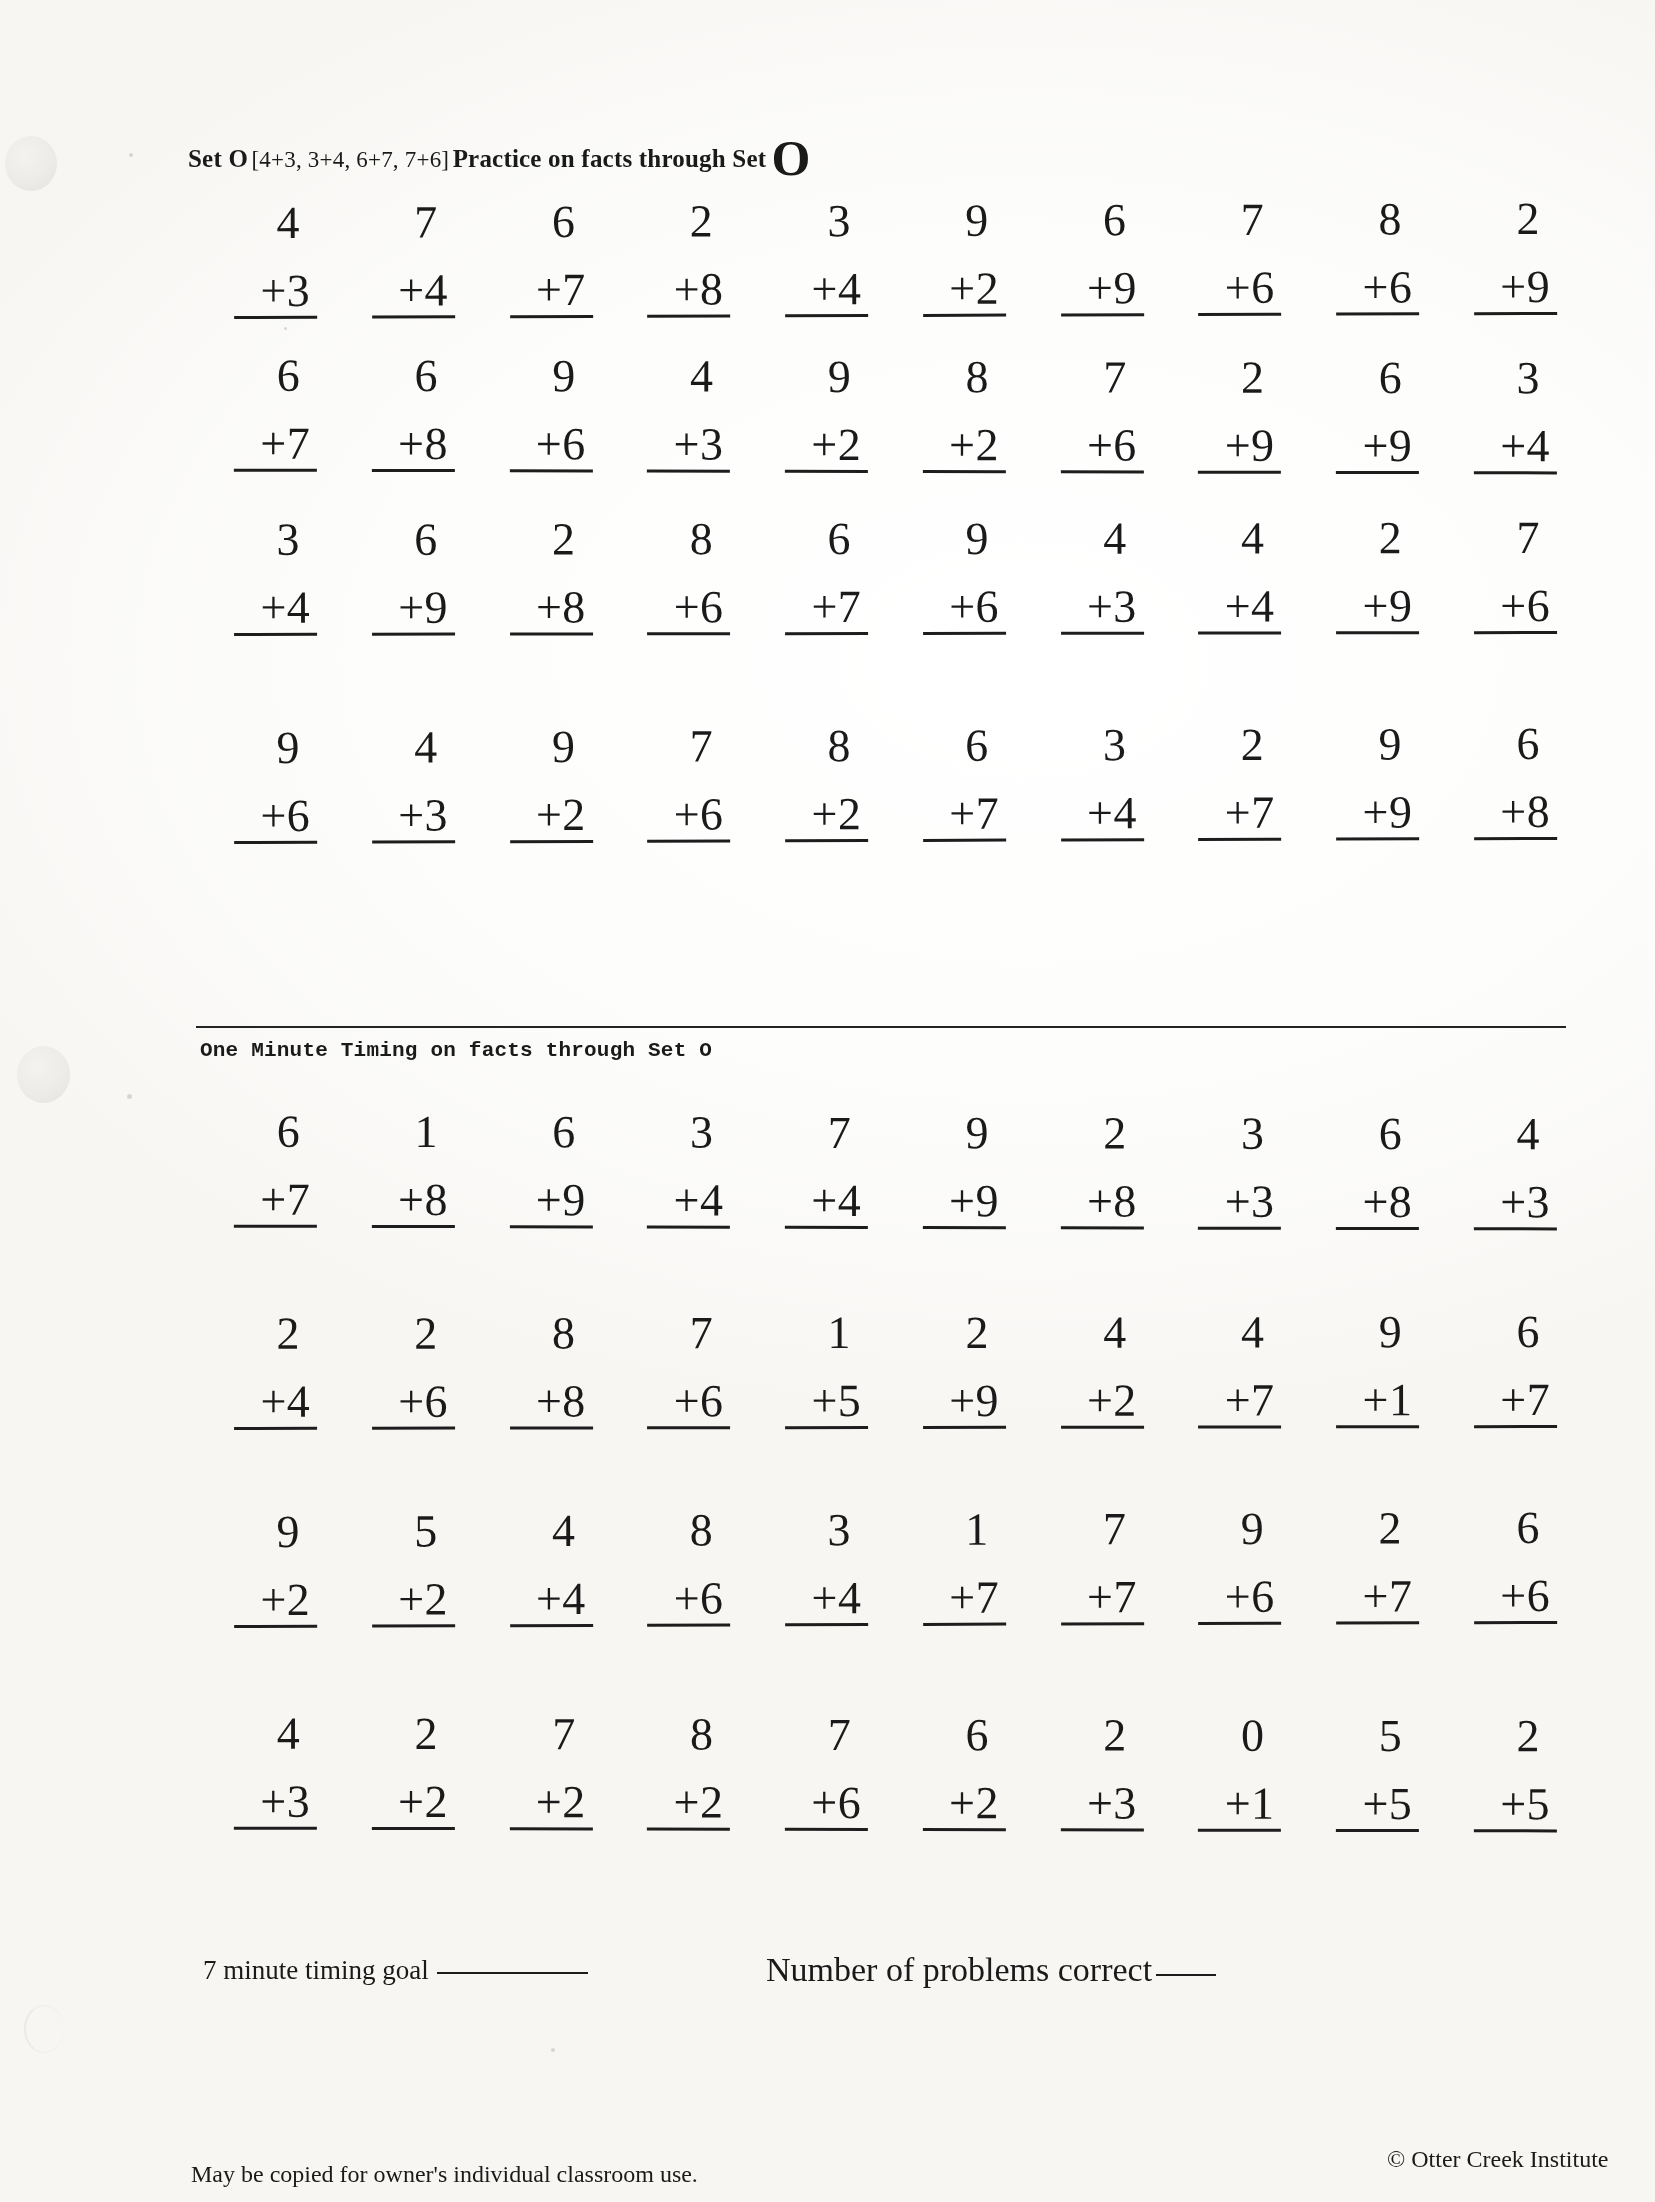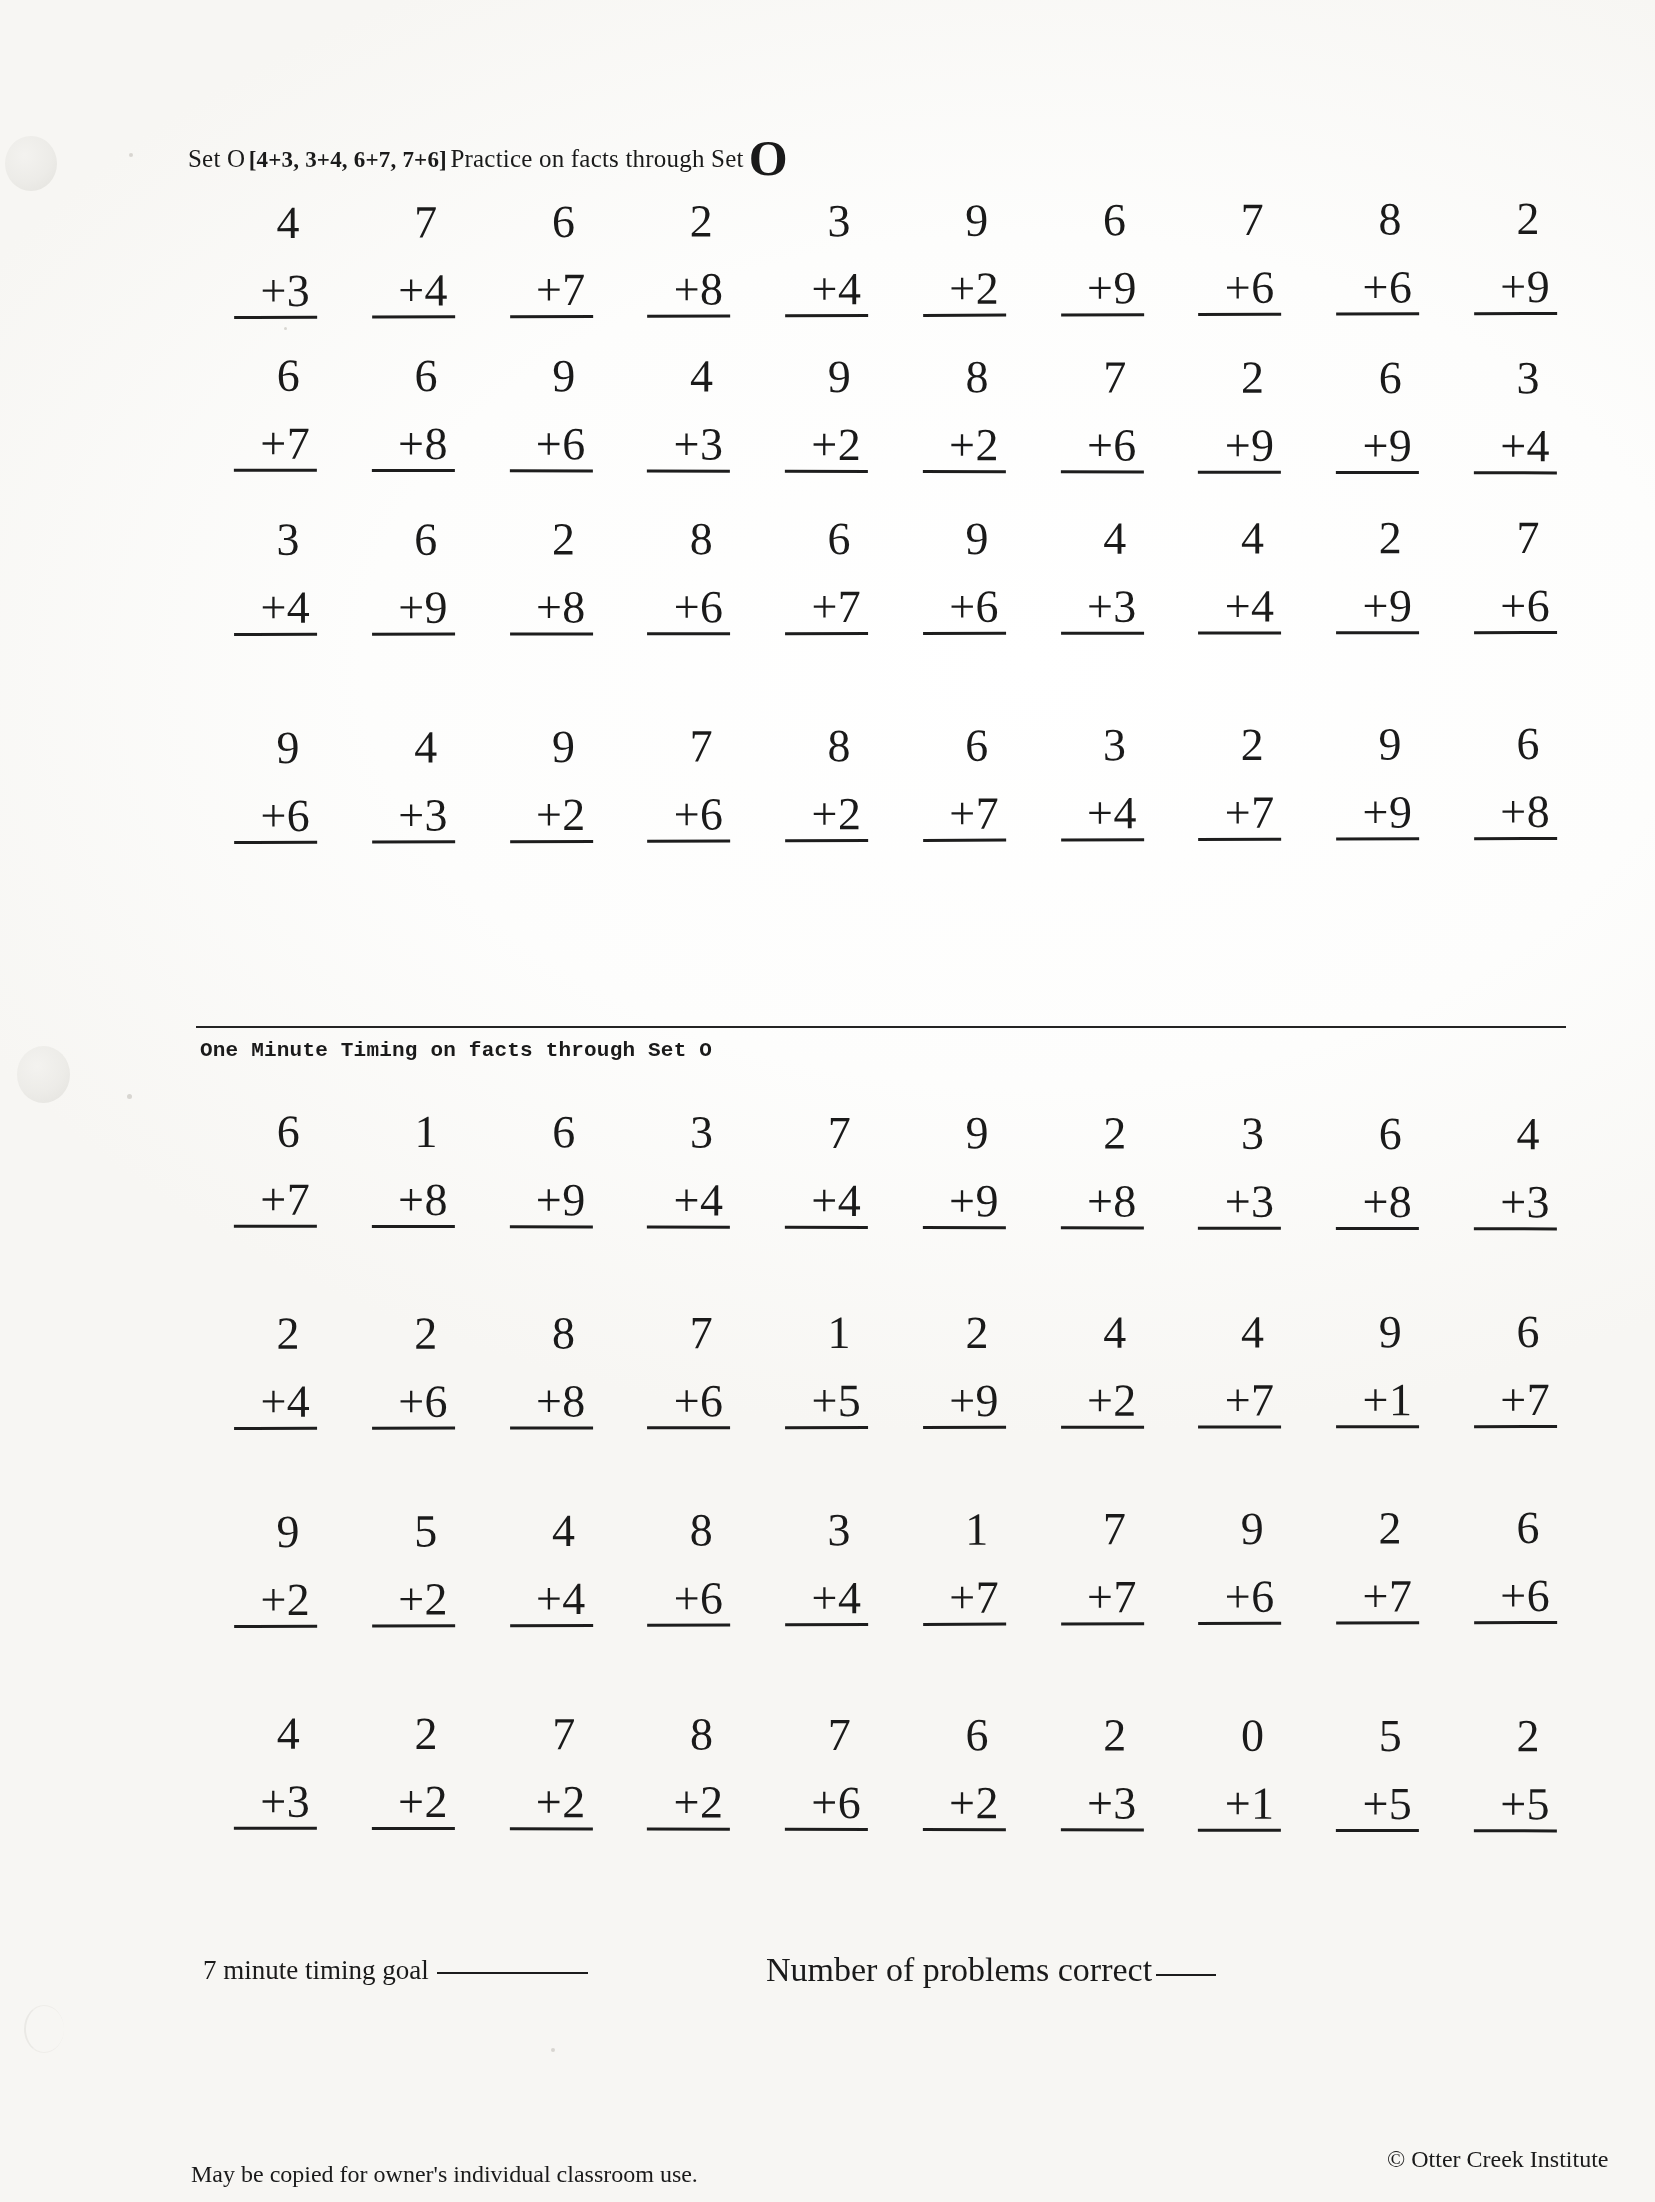--- a/index.html
+++ b/index.html
@@ -91,27 +91,27 @@
     opacity: .85;
   }
 
   
   .set-line {
     position: absolute;
     left: 188px; top: 145px;
     white-space: nowrap;
   }
   .set-line .b {
-    font-weight: normal;
+    font-weight: bold;
     font-size: 25px;
     letter-spacing: 0.2px;
     text-align: right;
   }
   .set-line .facts {
-    font-weight: bold;
+    font-weight: normal;
     font-size: 23px;
     letter-spacing: 0.2px;
   }
   .set-line .bigO {
     font-weight: bold;
     font-size: 50px;
     line-height: 0;
     position: relative;
     top: 7.7px;
     left: 5.2px;

